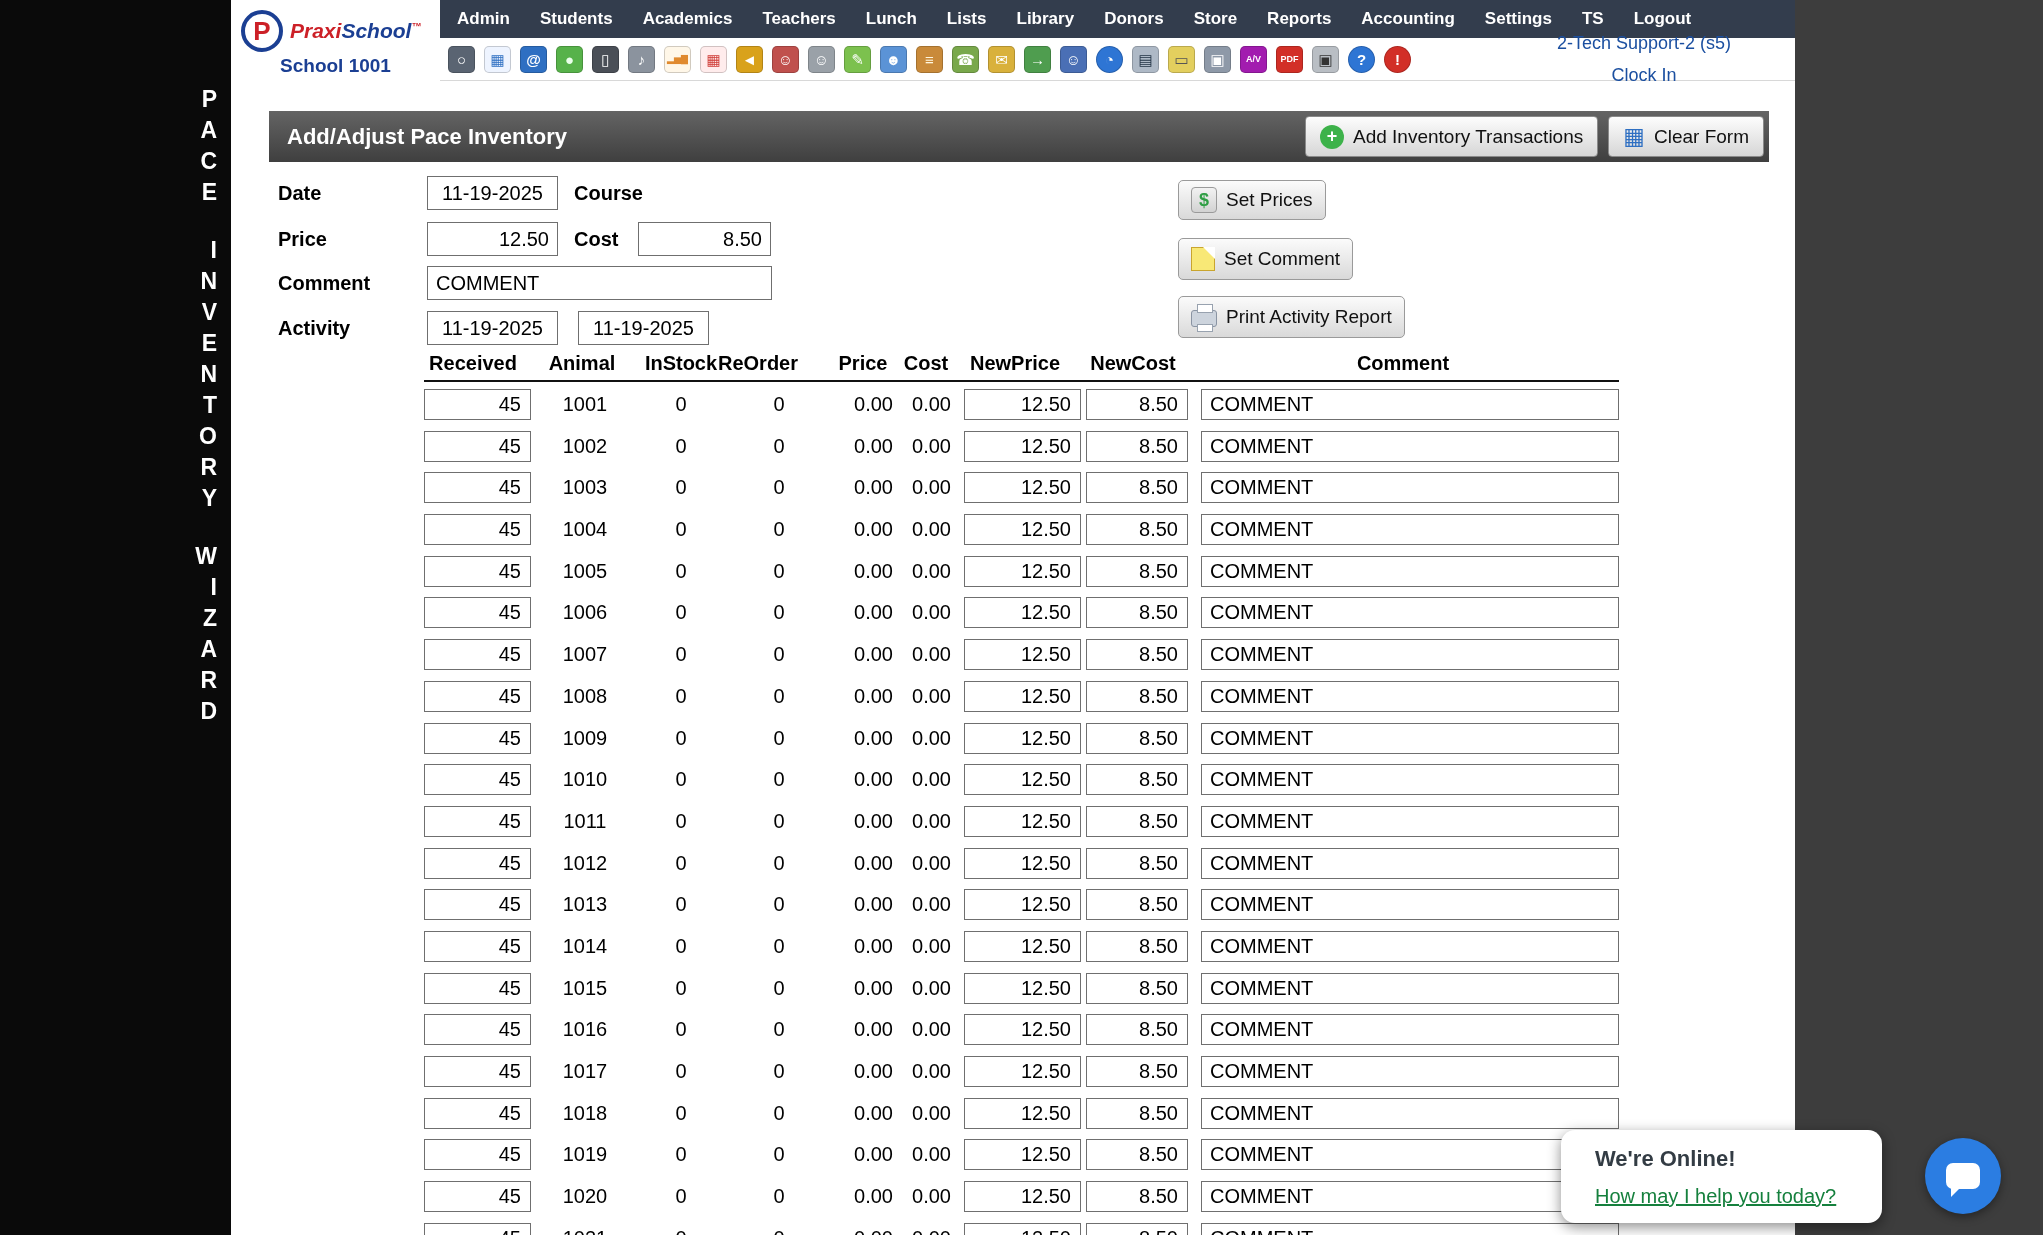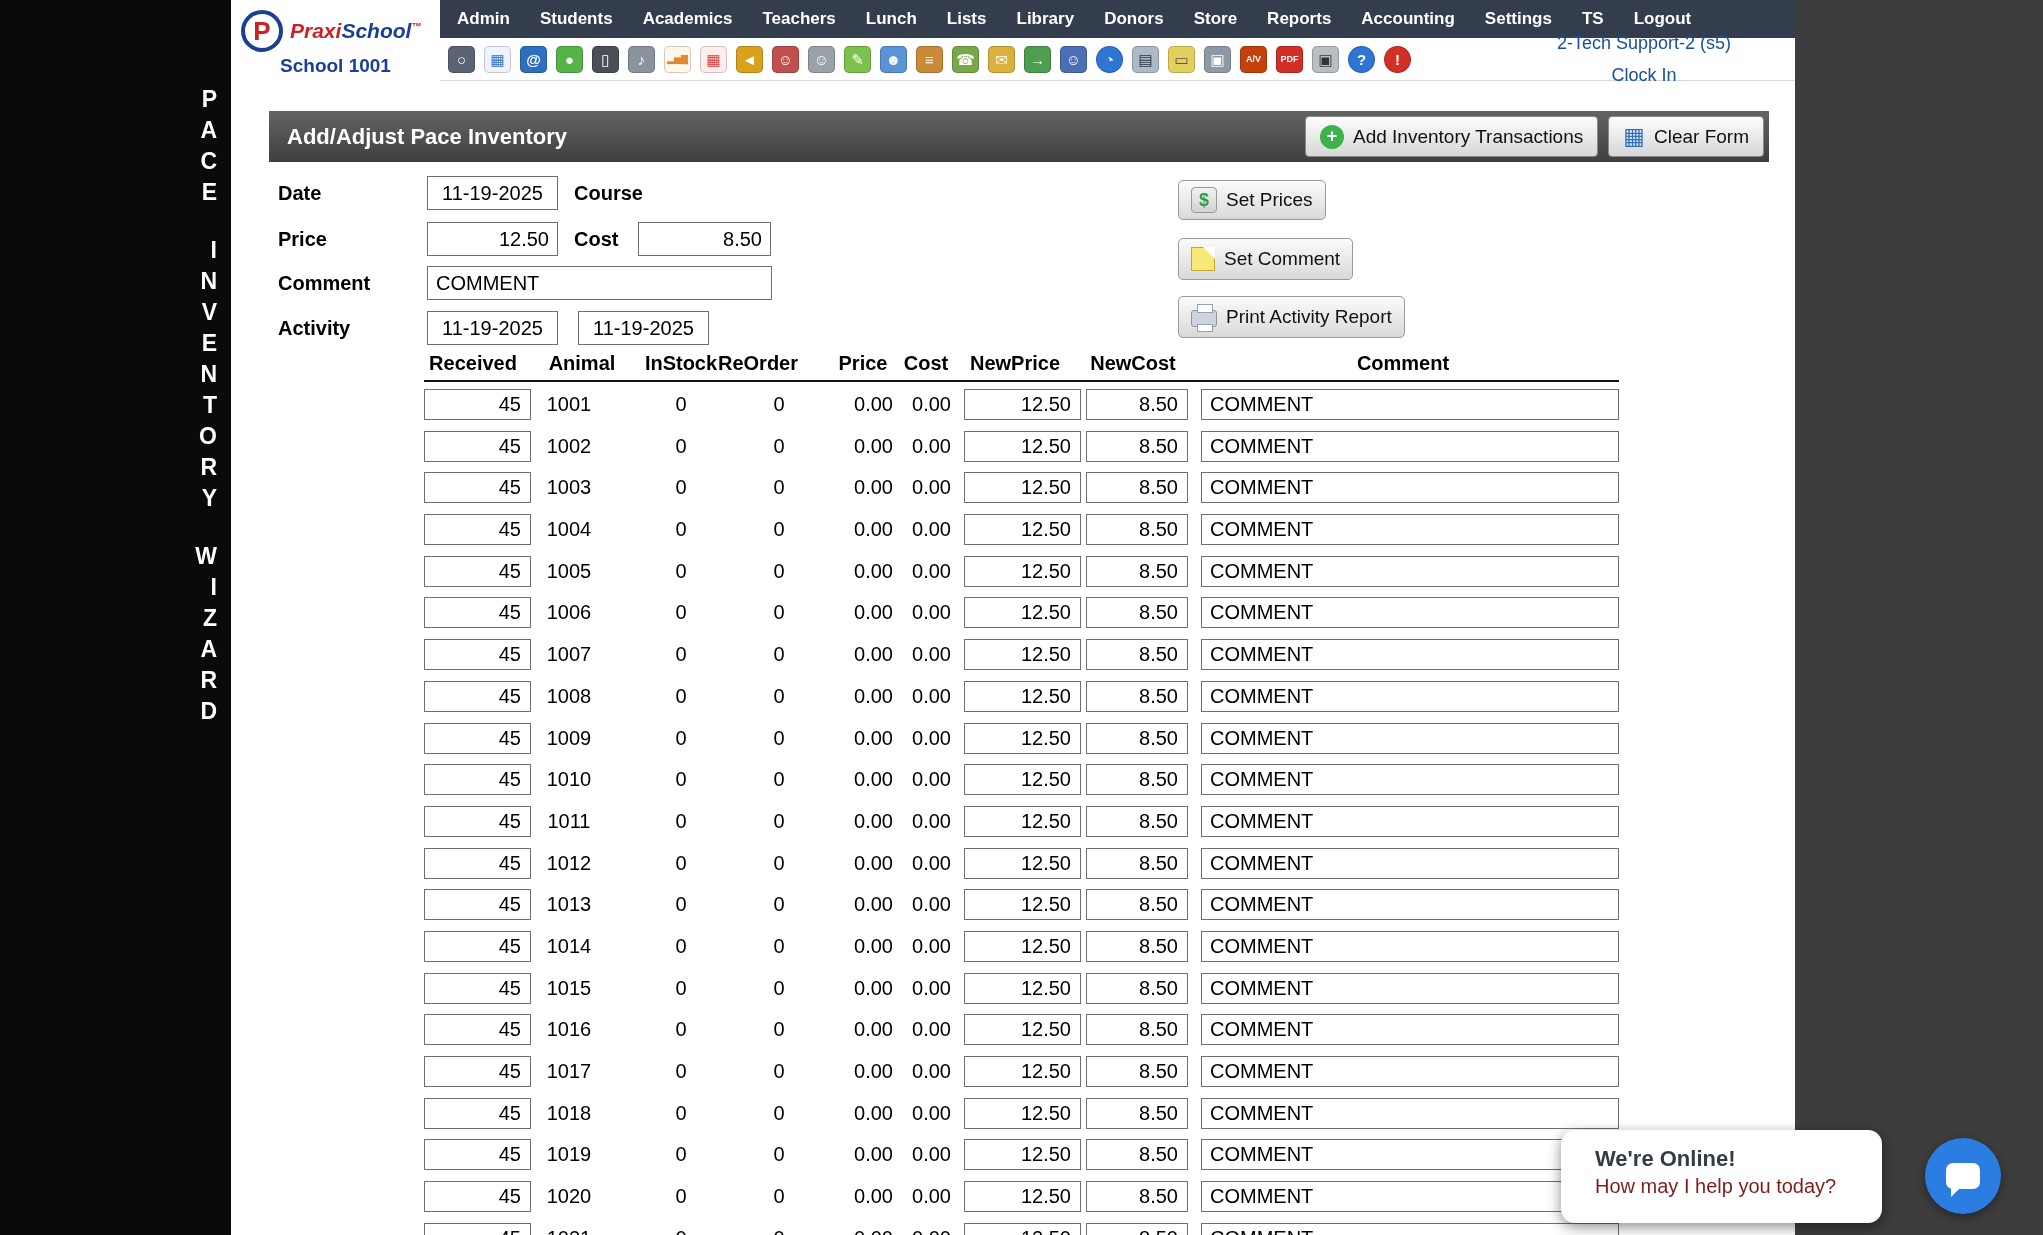--- a/index.html
+++ b/index.html
@@ -60,33 +60,33 @@
   .printer-chip::after { content: ""; position: absolute; left: 5px; bottom: -6px; width: 14px; height: 6px; background: #fff; border: 1px solid #98a2af; }
 
   
   .thead { position: absolute; left: 193px; top: 268px; width: 1195px; height: 33px; border-bottom: 2px solid #111; }
   .th { position: absolute; bottom: 5px; transform: translateX(-50%); font-weight: bold; font-size: 20px; white-space: nowrap; }
   .tbody { position: absolute; left: 0; top: 303px; width: 1564px; }
   .trow { position: relative; height: 41.7px; }
   .ctext { position: absolute; top: 0; height: 41.7px; line-height: 41.7px; font-size: 20px; color: #000; }
   .cin { position: absolute; top: 5px; height: 31px; border: 1px solid #6f6f6f; font-size: 20px; background: #fff; font-family: inherit; color: #000; }
   .c-received { left: 193px; width: 107px; text-align: right; padding-right: 9px; }
-  .c-pace     { left: 288px; width: 100px; text-align: center; }
+  .c-pace     { left: 304px; width: 100px; text-align: center; }
   .c-instock  { left: 400px; width: 100px; text-align: center; }
   .c-reorder  { left: 498px; width: 100px; text-align: center; }
   .c-price    { left: 542px; width: 120px; text-align: right; }
   .c-cost     { left: 600px; width: 120px; text-align: right; }
   .c-newprice { left: 733px; width: 117px; text-align: right; padding-right: 9px; }
   .c-newcost  { left: 855px; width: 102px; text-align: right; padding-right: 9px; }
   .c-comment  { left: 970px; width: 418px; padding-left: 8px; }
 
   
   .chat-box { position: absolute; left: 1561px; top: 1130px; width: 321px; height: 93px; background: #fff; border-radius: 14px; box-shadow: 0 4px 14px rgba(0,0,0,0.45); padding: 16px 0 0 34px; z-index: 50; }
   .chat-title { font-weight: bold; font-size: 22px; color: #333c44; }
-  .chat-sub { font-size: 20px; color: #7f1d1d; margin-top: 3px; }
+  .chat-sub { font-size: 20px; color: #15803d; margin-top: 13px; text-decoration: underline; }
   .chat-circle { position: absolute; left: 1925px; top: 1138px; width: 76px; height: 76px; border-radius: 50%; background: #2b7de2; box-shadow: 0 3px 10px rgba(0,0,0,0.4); display: flex; align-items: center; justify-content: center; cursor: pointer; z-index: 51; }
   .chat-bubble-icon { width: 34px; height: 26px; background: #fff; border-radius: 7px; position: relative; }
   .chat-bubble-icon::after { content: ""; position: absolute; left: 5px; bottom: -8px; border: 5px solid transparent; border-top-color: #fff; border-left-color: #fff; }
 </style>
 </head>
 <body>
 
 <div class="left-band">
   <div class="pace-letters">
       <div class="pace-letter">P</div>
@@ -158,21 +158,21 @@
             <div class="tool-icon" style="background: rgb(91, 147, 214); color: rgb(255, 255, 255);">☻</div>
             <div class="tool-icon" style="background: rgb(201, 138, 58); color: rgb(255, 247, 224);">≡</div>
             <div class="tool-icon" style="background: rgb(121, 168, 75); color: rgb(255, 255, 255);">☎</div>
             <div class="tool-icon" style="background: rgb(217, 177, 59); color: rgb(255, 255, 255);">✉</div>
             <div class="tool-icon" style="background: rgb(79, 157, 79); color: rgb(255, 255, 255);">→</div>
             <div class="tool-icon" style="background: rgb(74, 111, 181); color: rgb(255, 255, 255);">☺</div>
             <div class="tool-icon round" style="background: rgb(46, 117, 212); color: rgb(255, 255, 255);">◔</div>
             <div class="tool-icon" style="background: rgb(174, 185, 198); color: rgb(34, 51, 68);">▤</div>
             <div class="tool-icon" style="background: rgb(227, 207, 94); color: rgb(85, 85, 85);">▭</div>
             <div class="tool-icon" style="background: rgb(142, 153, 168); color: rgb(255, 255, 255);">▣</div>
-            <div class="tool-icon small" style="background: #c2410c; color: rgb(255, 255, 255);">A/V</div>
+            <div class="tool-icon small" style="background: #a21caf; color: rgb(255, 255, 255);">A/V</div>
             <div class="tool-icon small" style="background: rgb(210, 47, 39); color: rgb(255, 255, 255);">PDF</div>
             <div class="tool-icon" style="background: rgb(185, 190, 196); color: rgb(51, 51, 51);">▣</div>
             <div class="tool-icon round" style="background: rgb(46, 117, 212); color: rgb(255, 255, 255);">?</div>
             <div class="tool-icon round" style="background: rgb(210, 47, 39); color: rgb(255, 255, 255);">!</div>
           </div>
         <div class="user-block">
           <div class="user-label">2-Tech Support-2 (s5)</div>
           <a class="clock-in">Clock In</a>
         </div>
       </div>

